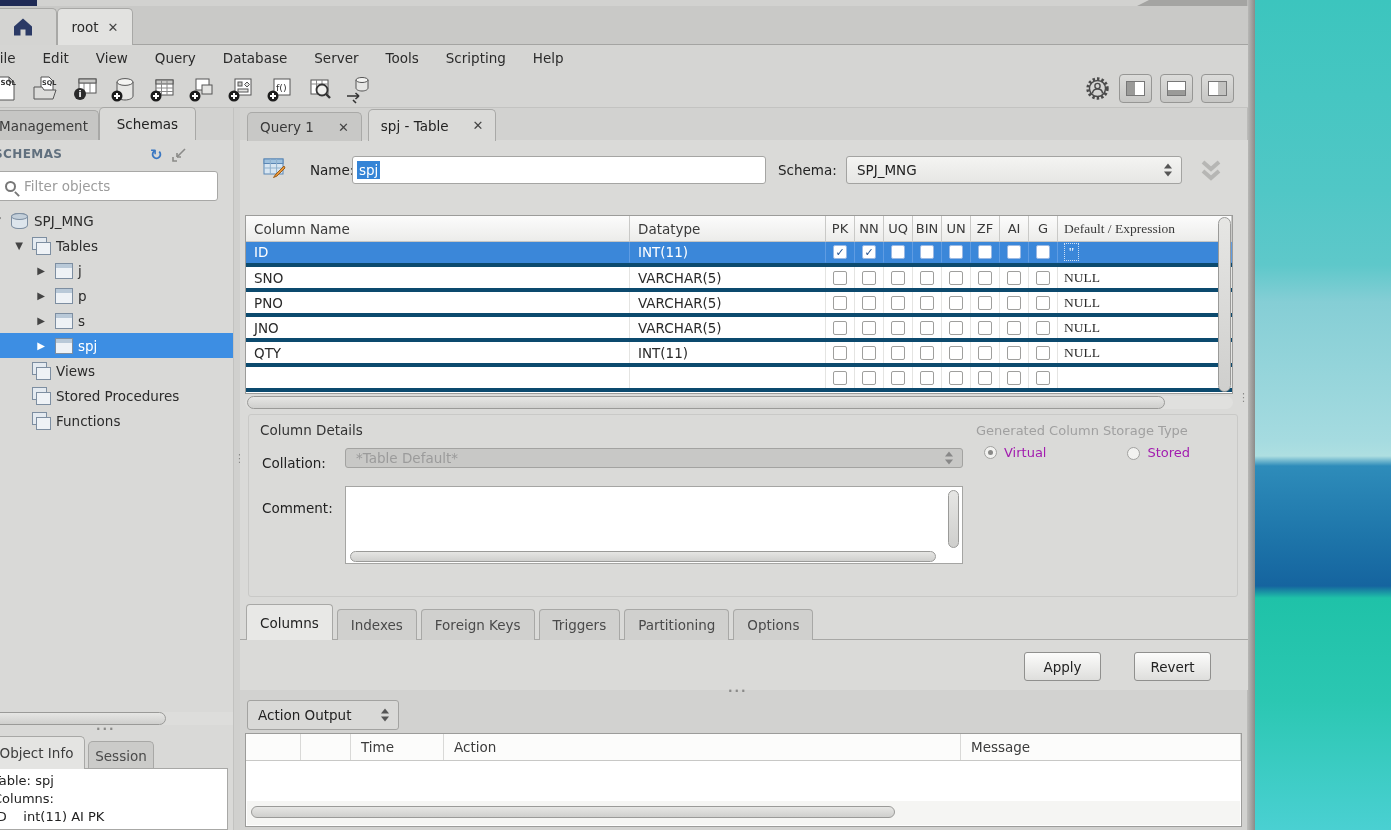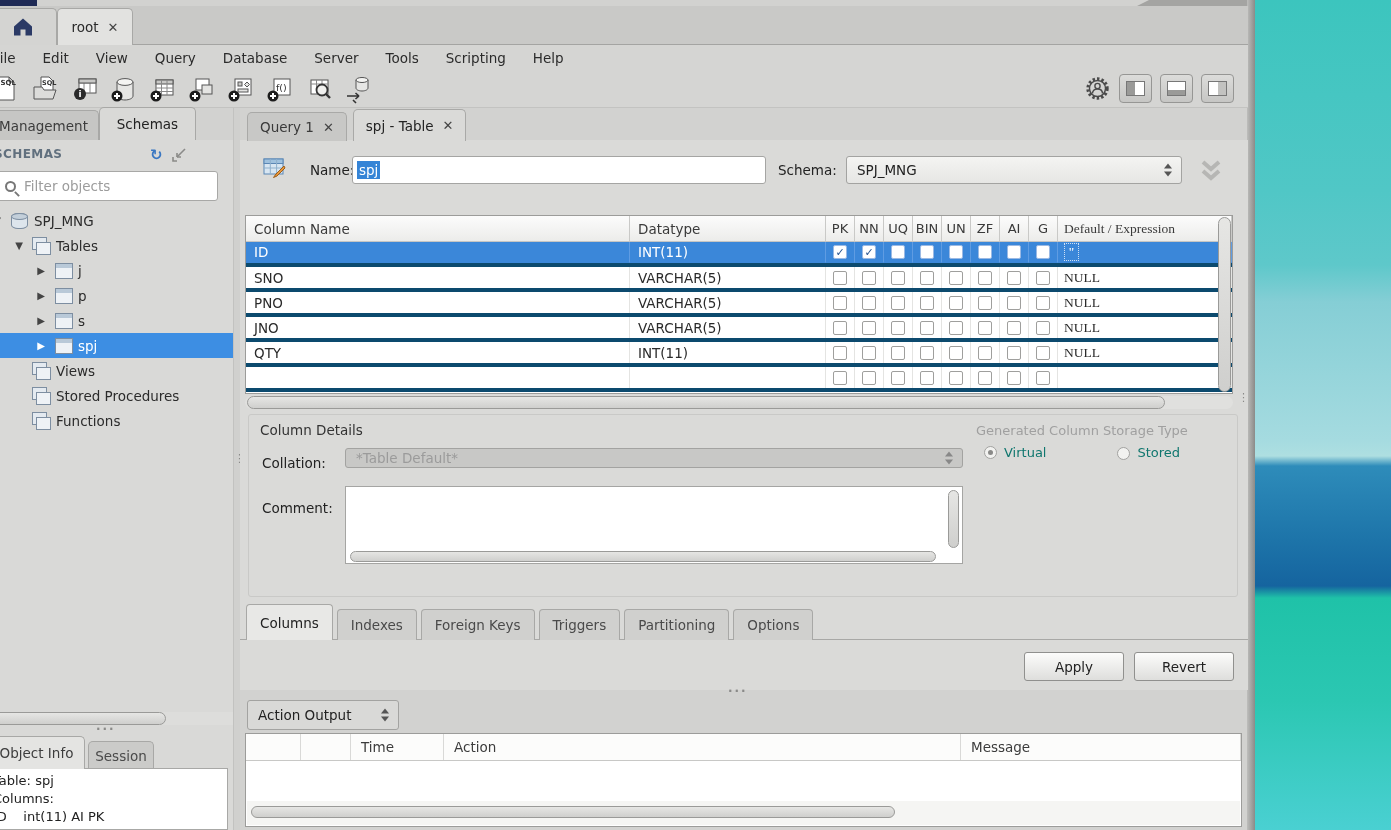--- a/index.html
+++ b/index.html
@@ -92,21 +92,21 @@
   .objinfo-box div { font-size:13px; line-height:18px; white-space:pre; color:#222; }
   .oi-vpill { left:206px; top:772px; width:13px; height:52px; }
 
   
   .vsplit { left:233px; top:108px; width:7px; height:722px; background:#d0d0ce; border-left:1px solid #c2c2c0; }
   .vgrip { left:234px; top:455px; color:#8a8a88; font-size:11px; line-height:7px; }
 
   
   .editor-tabs { left:247px; top:108px; height:33px; display:flex; align-items:flex-end; gap:6px; }
   .ed-tab { border:1px solid #a9a9a7; border-bottom:none; border-radius:5px 5px 0 0; background:#c8c8c6; height:29px;
-      display:flex; align-items:center; gap:9px; padding:0 12px; color:#3a3a3a; }
+      display:flex; align-items:center; gap:24px; padding:0 12px; color:#3a3a3a; }
   .ed-tab.active { background:#dadad8; height:32px; color:#222; }
   .main-bg { left:240px; top:140px; width:1008px; height:550px; background:#dadad8; }
 
   .tbl-edit-icon { left:262px; top:155px; width:26px; height:26px; }
   .lbl { color:#222; }
   .name-label { left:310px; top:162px; }
   .name-input { left:352px; top:156px; width:414px; height:28px; background:#fff; border:1px solid #a5a5a3;
       border-radius:3px; display:flex; align-items:center; padding-left:4px; }
   .sel-text { background:#3584d6; color:#fff; padding:1px 2px; }
   .schema-label { left:778px; top:162px; }
@@ -141,37 +141,37 @@
   .grid-hscroll-track { left:245px; top:396px; width:988px; height:13px; background:#e0e0de; border-radius:7px; }
   .grid-hscroll-thumb { left:247px; top:396px; width:918px; height:13px; }
   .rgrip { left:1238px; top:394px; }
 
   
   .details-box { left:248px; top:414px; width:990px; height:183px; border:1px solid #c9c9c7; border-radius:3px; }
   .details-title { left:260px; top:422px; color:#333; }
   .gen-title { left:976px; top:423px; color:#a0a0a0; font-size:13px; }
   .radio { width:13px; height:13px; border:1px solid #a2a2a0; border-radius:50%; background:#f2f2f0; position:relative; display:inline-block; }
   .radio.on::after { content:""; position:absolute; left:3px; top:3px; width:5px; height:5px; border-radius:50%; background:#8a8a88; }
-  .radio-row { display:flex; align-items:center; gap:14px; position:absolute; color:#0f766e; font-size:13px; }
+  .radio-row { display:flex; align-items:center; gap:24px; position:absolute; color:#a21caf; font-size:13px; }
   .collation-label { left:262px; top:455px; }
   .collation-combo { left:345px; top:448px; width:618px; height:20px; background:#c8c8c6; color:#9b9b9b; }
   .collation-combo .spin .up { border-bottom-color:#888; } .collation-combo .spin .dn { border-top-color:#888; }
   .comment-label { left:262px; top:500px; }
   .comment-box { left:345px; top:486px; width:618px; height:78px; background:#fff; border:1px solid #a5a5a3; }
   .cm-vpill { left:948px; top:490px; width:11px; height:58px; }
   .cm-hthumb { left:350px; top:551px; width:586px; height:11px; }
 
   
   .subtab-line { left:240px; top:639px; width:1008px; height:1px; background:#a8a8a6; }
   .subtabs { left:246px; top:604px; height:36px; display:flex; align-items:flex-end; gap:4px; }
   .subtab { border:1px solid #a8a8a6; border-bottom:none; border-radius:4px 4px 0 0; background:#d0d0ce; height:31px;
       display:flex; align-items:center; padding:0 13px; color:#4a4a4a; }
   .subtab.active { background:#e8e8e6; height:36px; color:#222; }
 
-  .btn { position:absolute; width:100px; height:29px; background:linear-gradient(#fcfcfb,#dededc);
+  .btn { position:absolute; width:77px; height:29px; background:linear-gradient(#fcfcfb,#dededc);
       border:1px solid #90908e; border-radius:3px; display:flex; align-items:center; justify-content:center; color:#222; }
   .apply-btn { left:1024px; top:652px; } .revert-btn { left:1134px; top:652px; }
 
   .main-split-dots { left:728px; top:684px; }
   .ao-combo { left:247px; top:700px; width:152px; height:30px; background:#d9d9d7; }
 
   
   .output-box { left:245px; top:733px; width:997px; height:94px; background:#fff; border:1px solid #9c9c9a; }
   .out-header { display:flex; height:27px; background:#fcfcfb; border-bottom:1px solid #c8c8c6; }
   .ocell { border-right:1px solid #d9d9d7; display:flex; align-items:center; padding-left:10px; color:#3c3c3c; flex:0 0 auto; }

